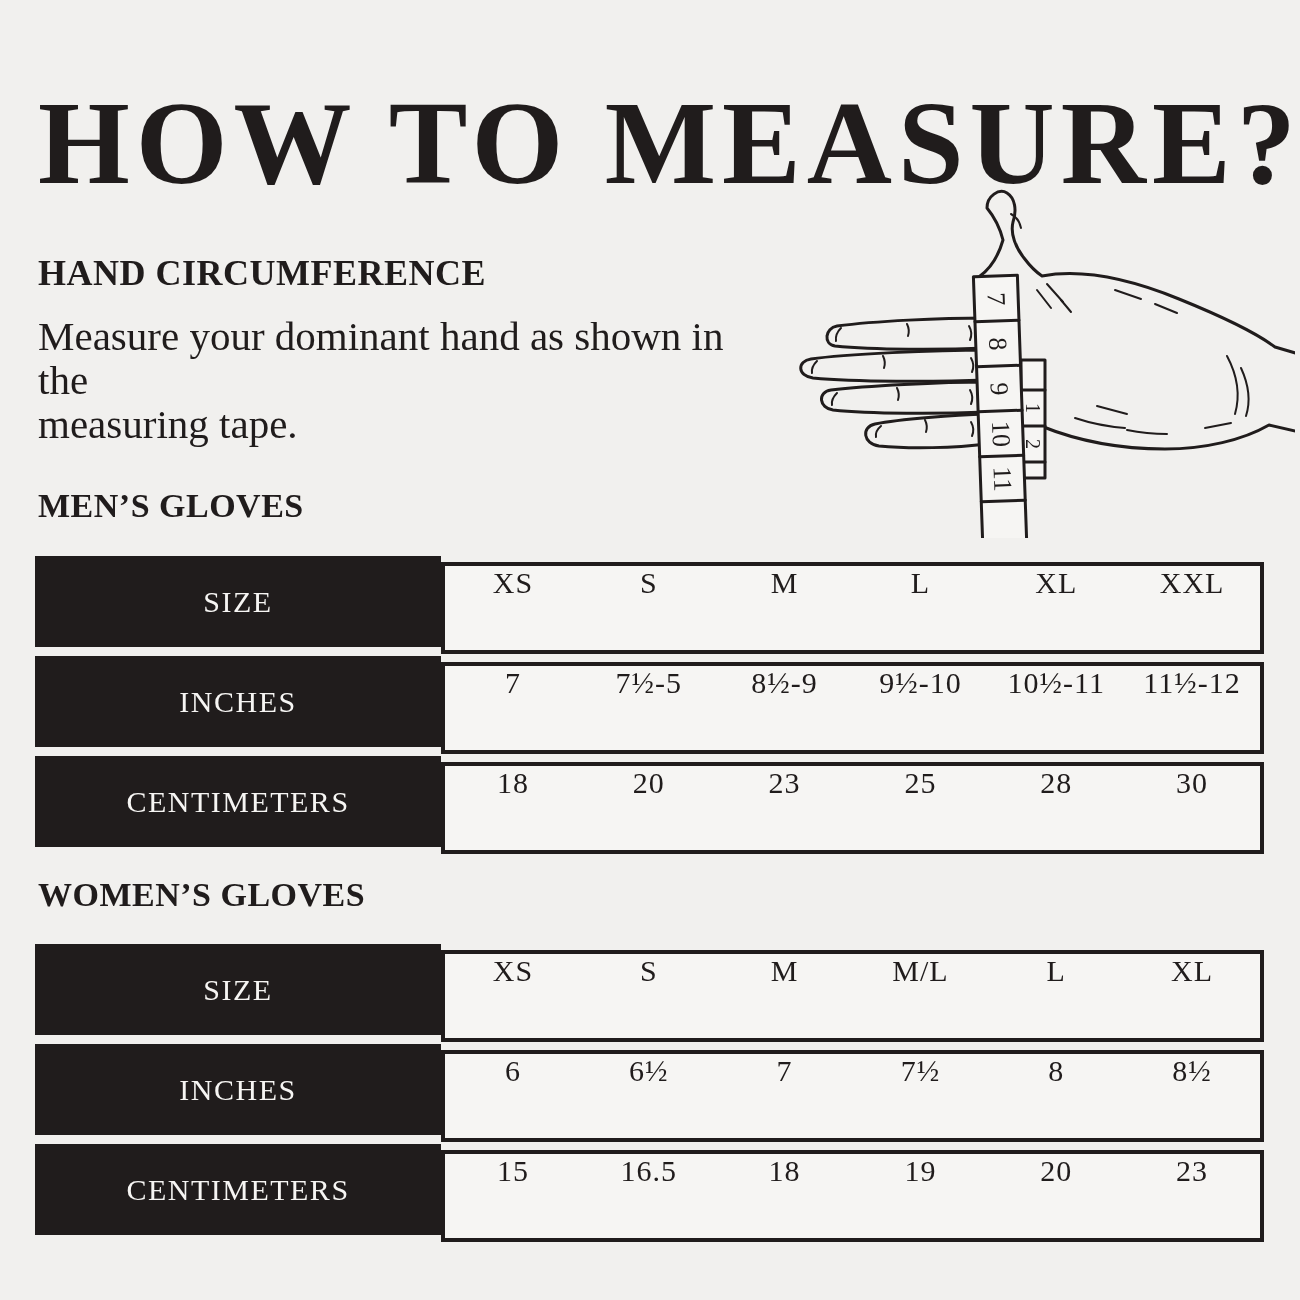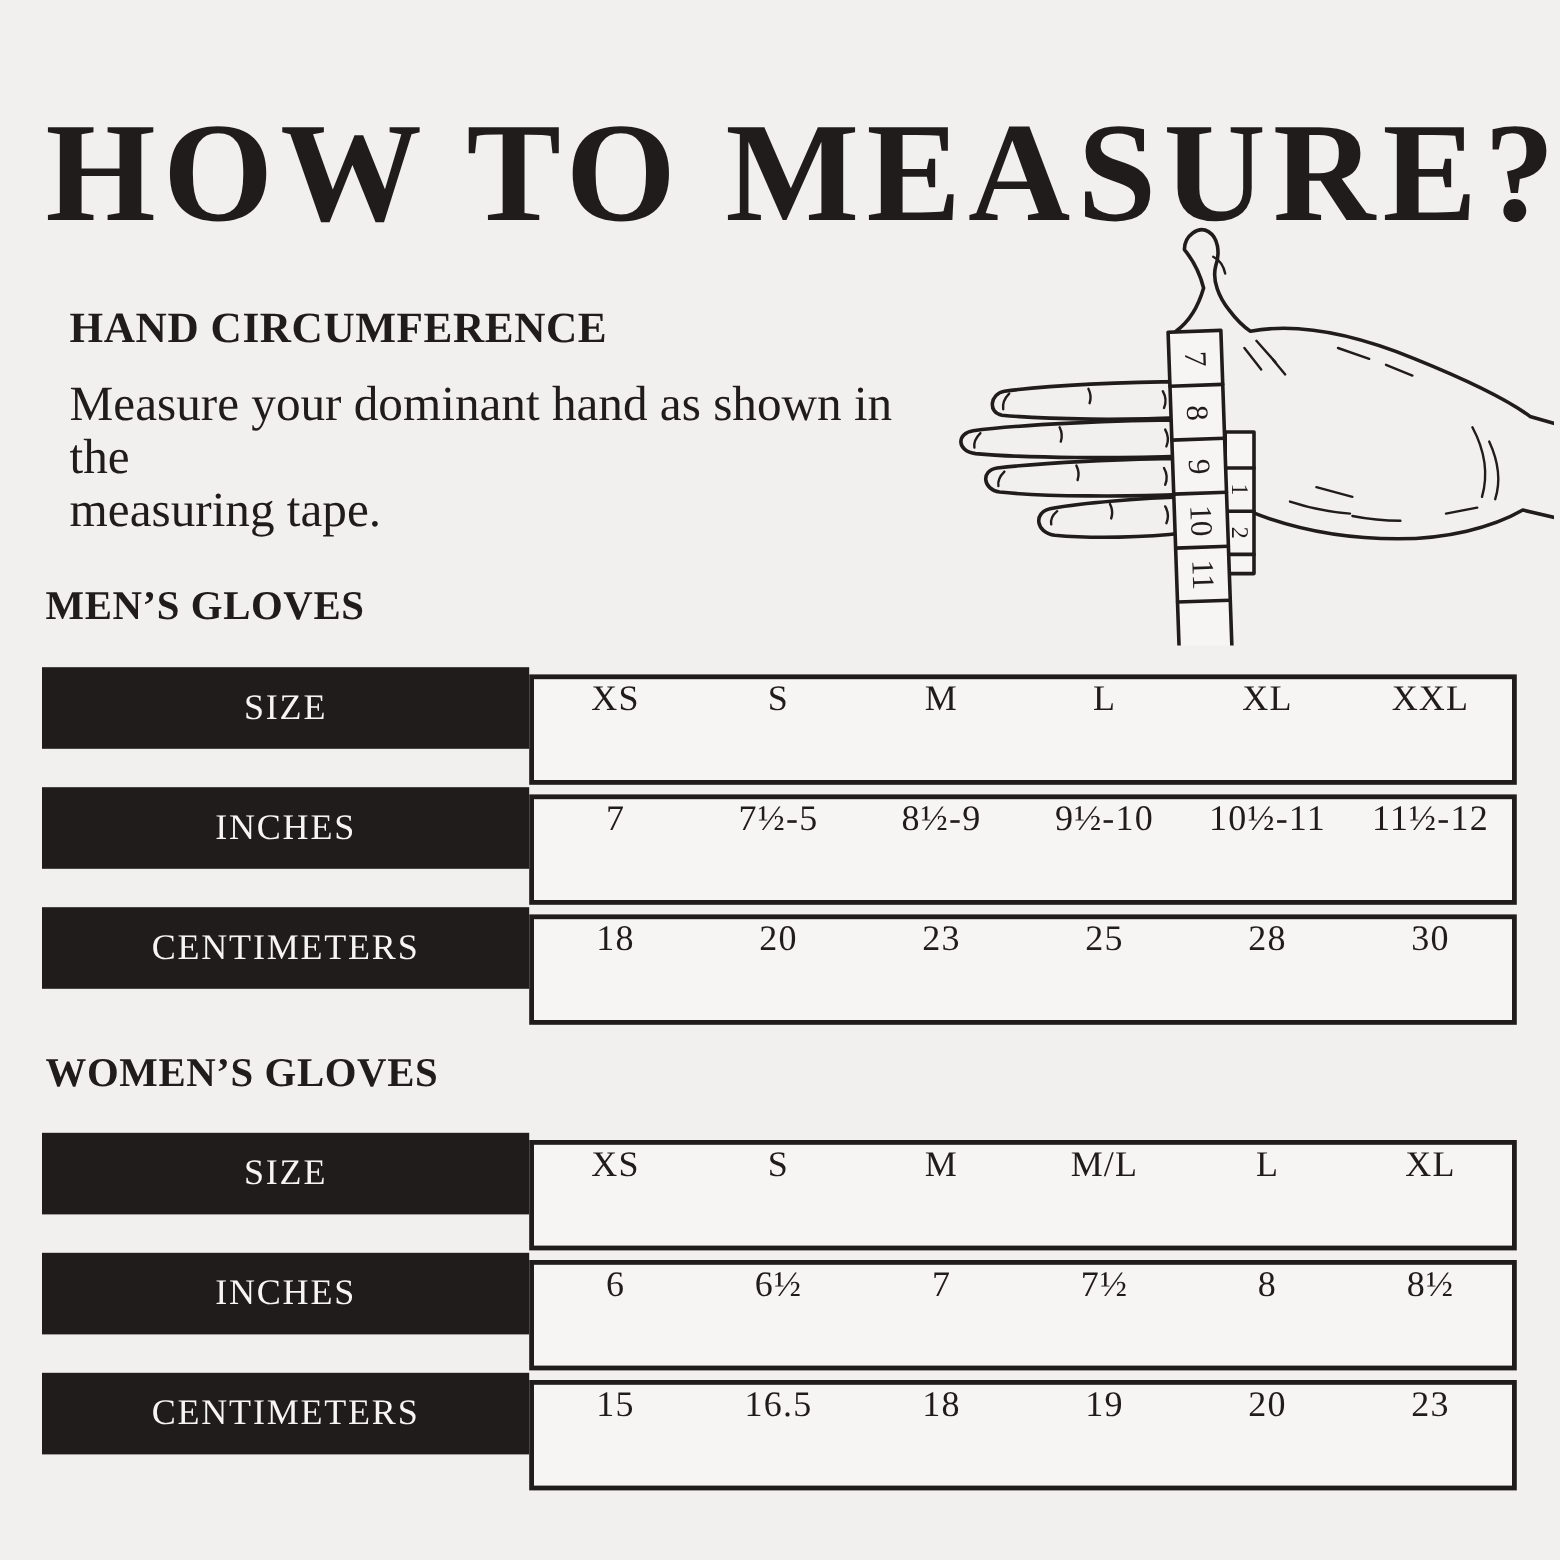--- a/index.html
+++ b/index.html
@@ -19,39 +19,39 @@
     background:var(--background);
     color:var(--ink);
     font-family:"Liberation Serif", serif;
     overflow:hidden;
   }
   .page-title{
     position:absolute;left:38px;top:60px;right:10px;
     font-size:118px;font-weight:700;line-height:1.15;
     letter-spacing:6px;white-space:nowrap;margin-top:16px;
   }
-  .hand-text{position:absolute;left:38px;top:252px;width:720px;margin-left:20px;}
+  .hand-text{position:absolute;left:38px;top:252px;width:720px;}
   .section-heading{
     font-size:36px;font-weight:700;letter-spacing:.5px;
   }
   .hand-text .section-heading{margin-bottom:20px;}
   .body-line{font-size:41px;line-height:44px;}
   .illustration{position:absolute;left:775px;top:178px;width:520px;height:360px;}
   .table-heading{
     position:absolute;left:38px;
     font-size:34px;font-weight:700;letter-spacing:.5px;
   }
   .heading-mens{top:487px;}
   .heading-womens{top:876px;}
   .size-table{position:absolute;left:35px;width:1229px;}
   .table-mens{top:556px;}
   .table-womens{top:944px;}
   .t-row{display:flex;height:92px;margin-bottom:8px;}
   .t-label{
-    width:406px;height:68px;flex:none;
+    width:406px;height:91px;flex:none;
     background:var(--table-label-bg);color:var(--table-label-text);
     display:flex;align-items:center;justify-content:center;
     font-size:30px;letter-spacing:1.5px;
   }
   .t-data{
     flex:1;height:92px;position:relative;top:6px;
     border:4px solid var(--table-border);
     background:var(--table-cell-bg);
     display:flex;
   }

